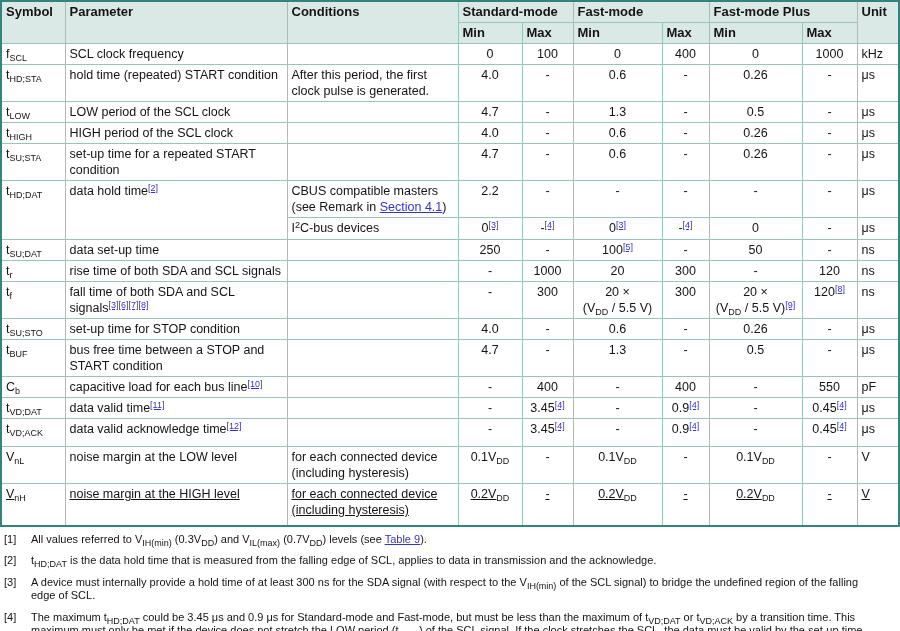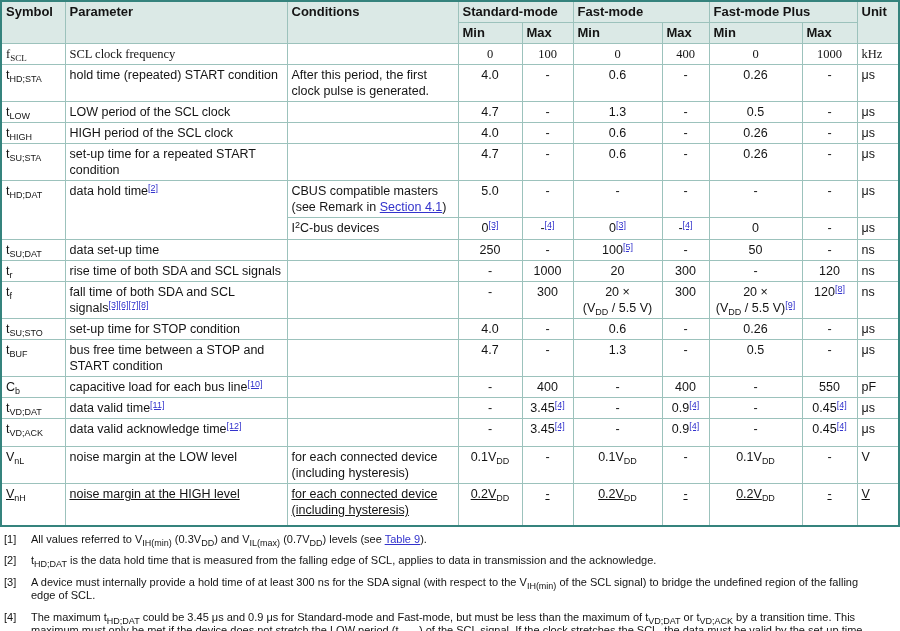--- a/index.html
+++ b/index.html
@@ -77,21 +77,21 @@
     <tr style="height:21px">
       <th class="center">Min</th>
       <th class="center">Max</th>
       <th class="center">Min</th>
       <th class="center">Max</th>
       <th class="center">Min</th>
       <th class="center">Max</th>
     </tr>
   </thead>
   <tbody>
-      <tr style="height: 21px; font-family: Liberation Serif, serif;">
+      <tr style="height: 21px;">
         <td class="sym">f<sub>SCL</sub></td>
         <td class="par">SCL clock frequency</td>
         <td class="cond"></td>
         <td class="num">0</td>
         <td class="num">100</td>
         <td class="num">0</td>
         <td class="num">400</td>
         <td class="num">0</td>
         <td class="num">1000</td>
         <td class="unit">kHz</td>
@@ -141,21 +141,21 @@
         <td class="num">0.6</td>
         <td class="num">-</td>
         <td class="num">0.26</td>
         <td class="num">-</td>
         <td class="unit">μs</td>
       </tr>
       <tr style="height: 36px; border-radius: 14px;">
         <td class="sym" rowspan="2">t<sub>HD;DAT</sub></td>
         <td class="par" rowspan="2">data hold time<sup><span class="lnk">[2]</span></sup></td>
         <td class="cond">CBUS compatible masters (see Remark in <span class="lnk">Section 4.1</span>)</td>
-        <td class="num">5.0</td>
+        <td class="num">2.2</td>
         <td class="num">-</td>
         <td class="num">-</td>
         <td class="num">-</td>
         <td class="num">-</td>
         <td class="num">-</td>
         <td class="unit">μs</td>
       </tr>
       <tr style="height: 22px;">
         <td class="cond">I<sup>2</sup>C-bus devices</td>
         <td class="num">0<sup><span class="lnk">[3]</span></sup></td>

